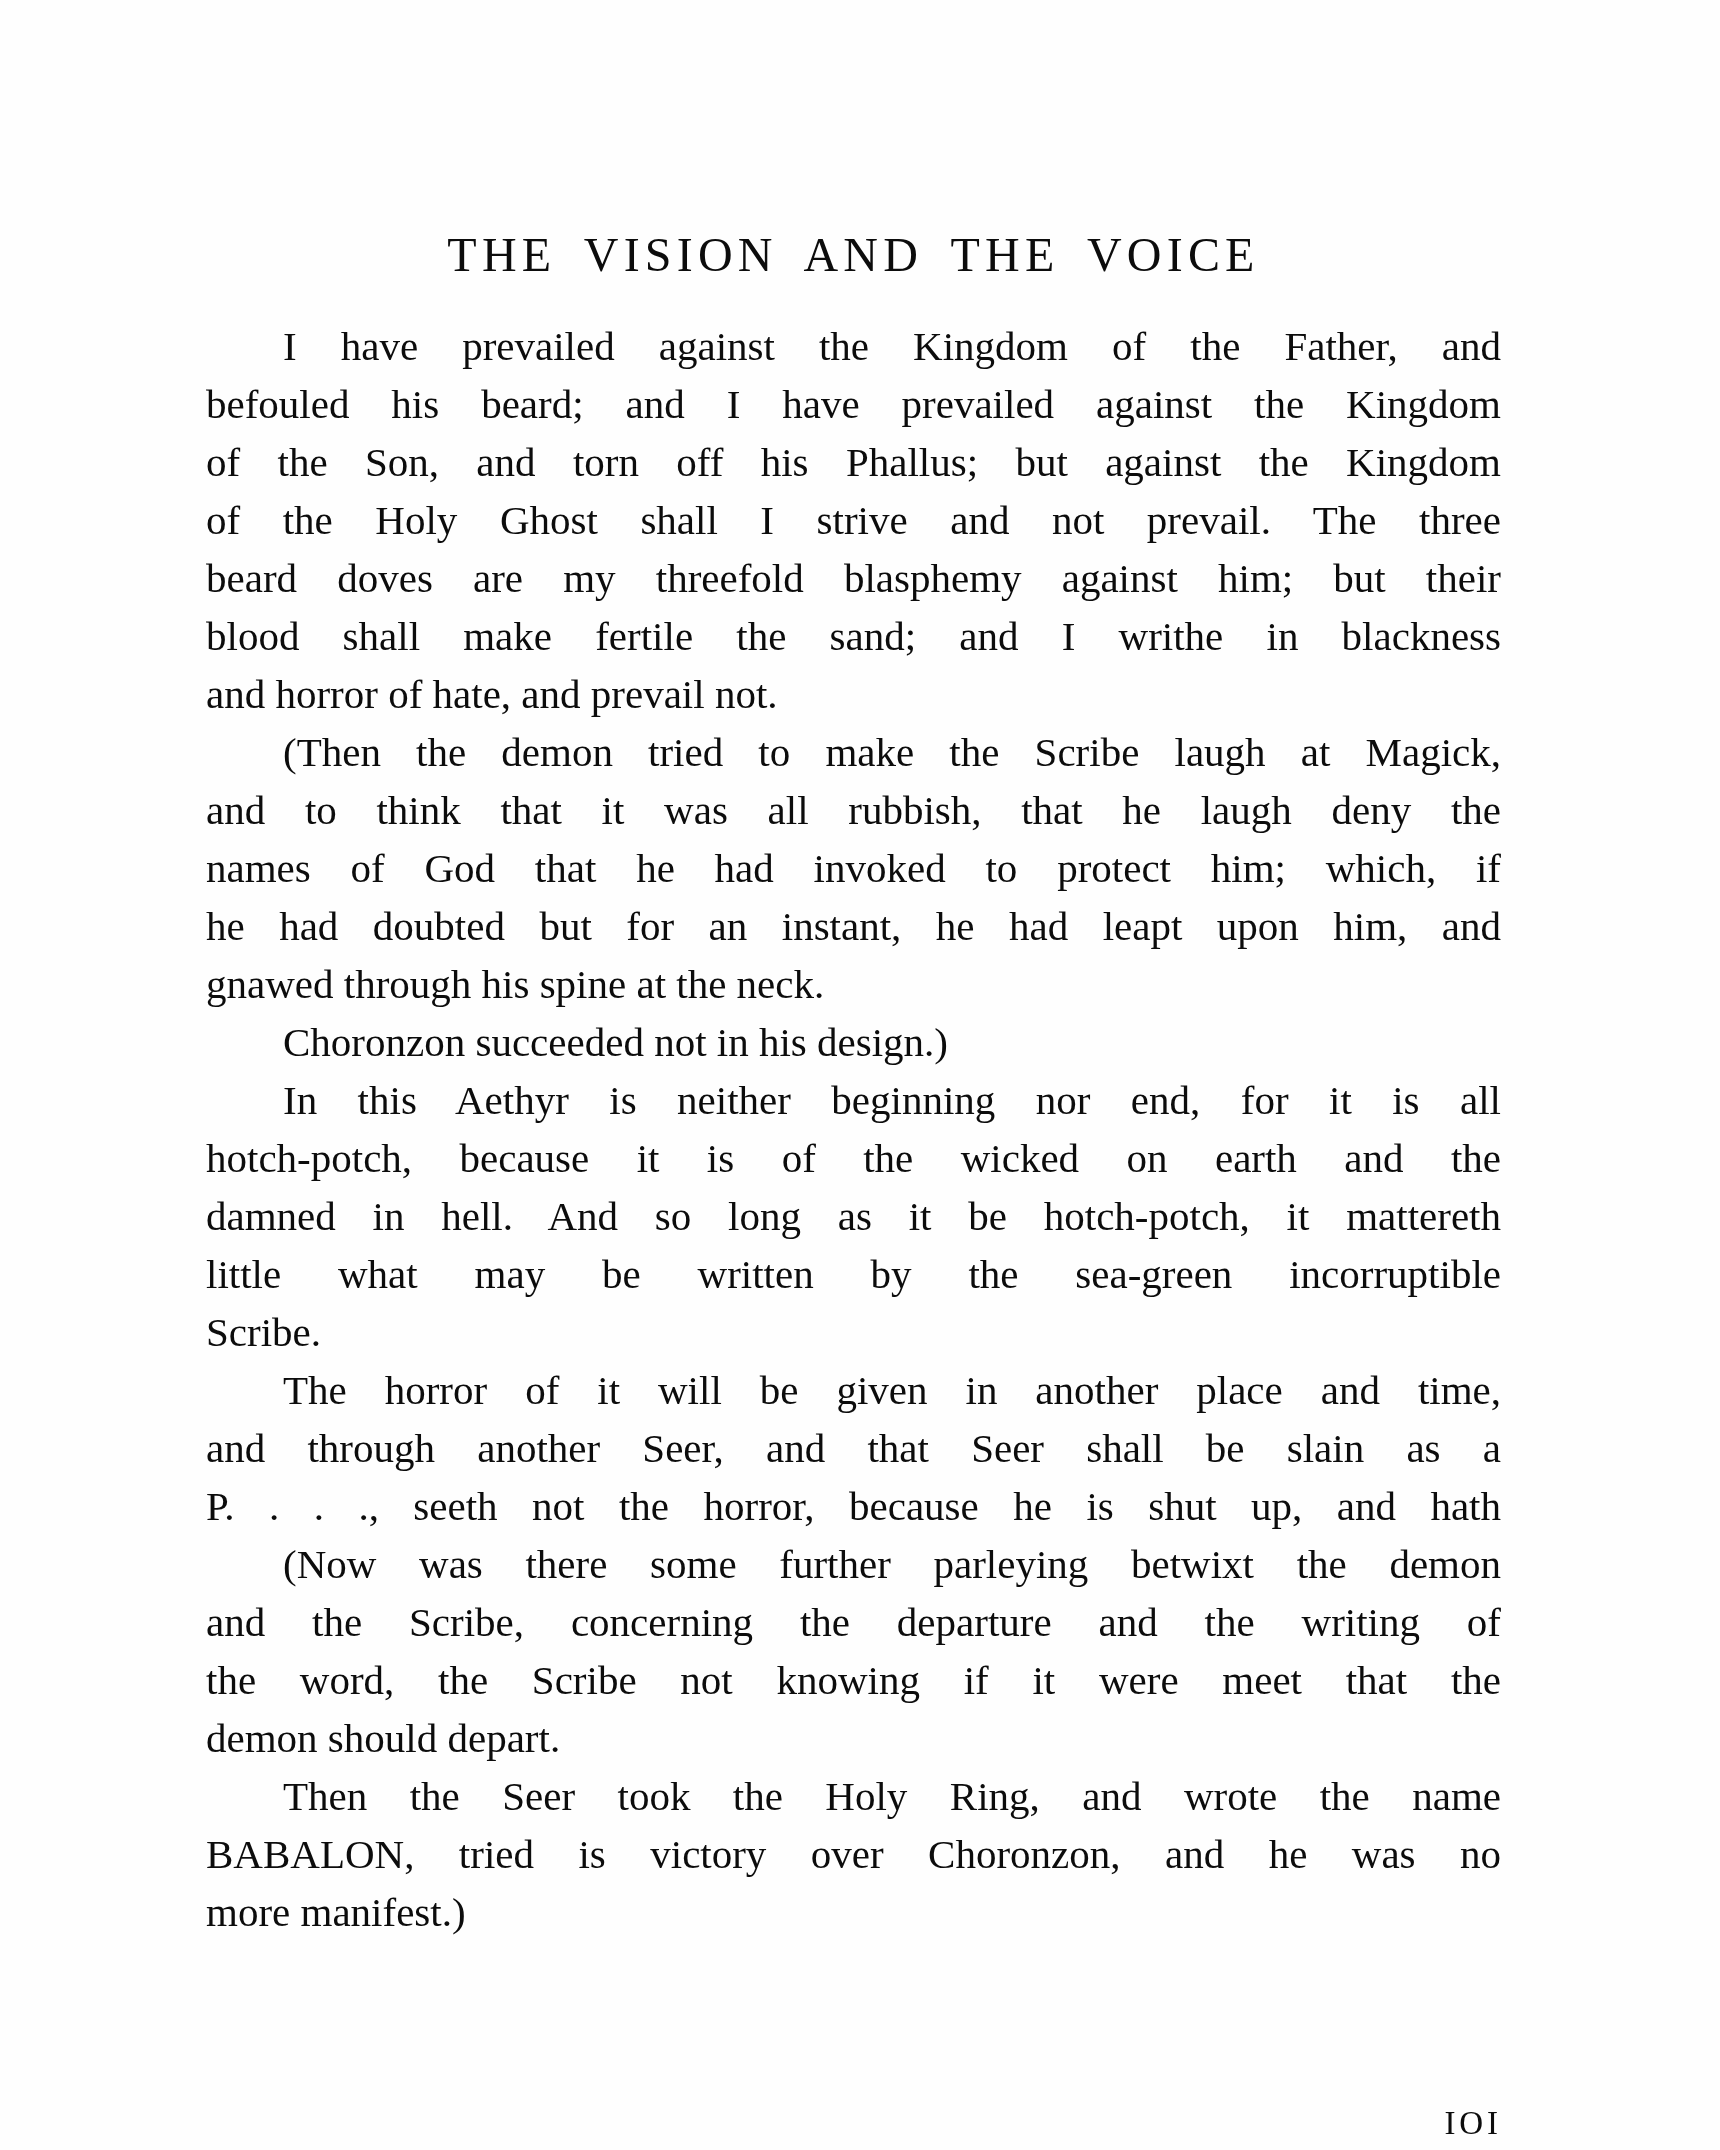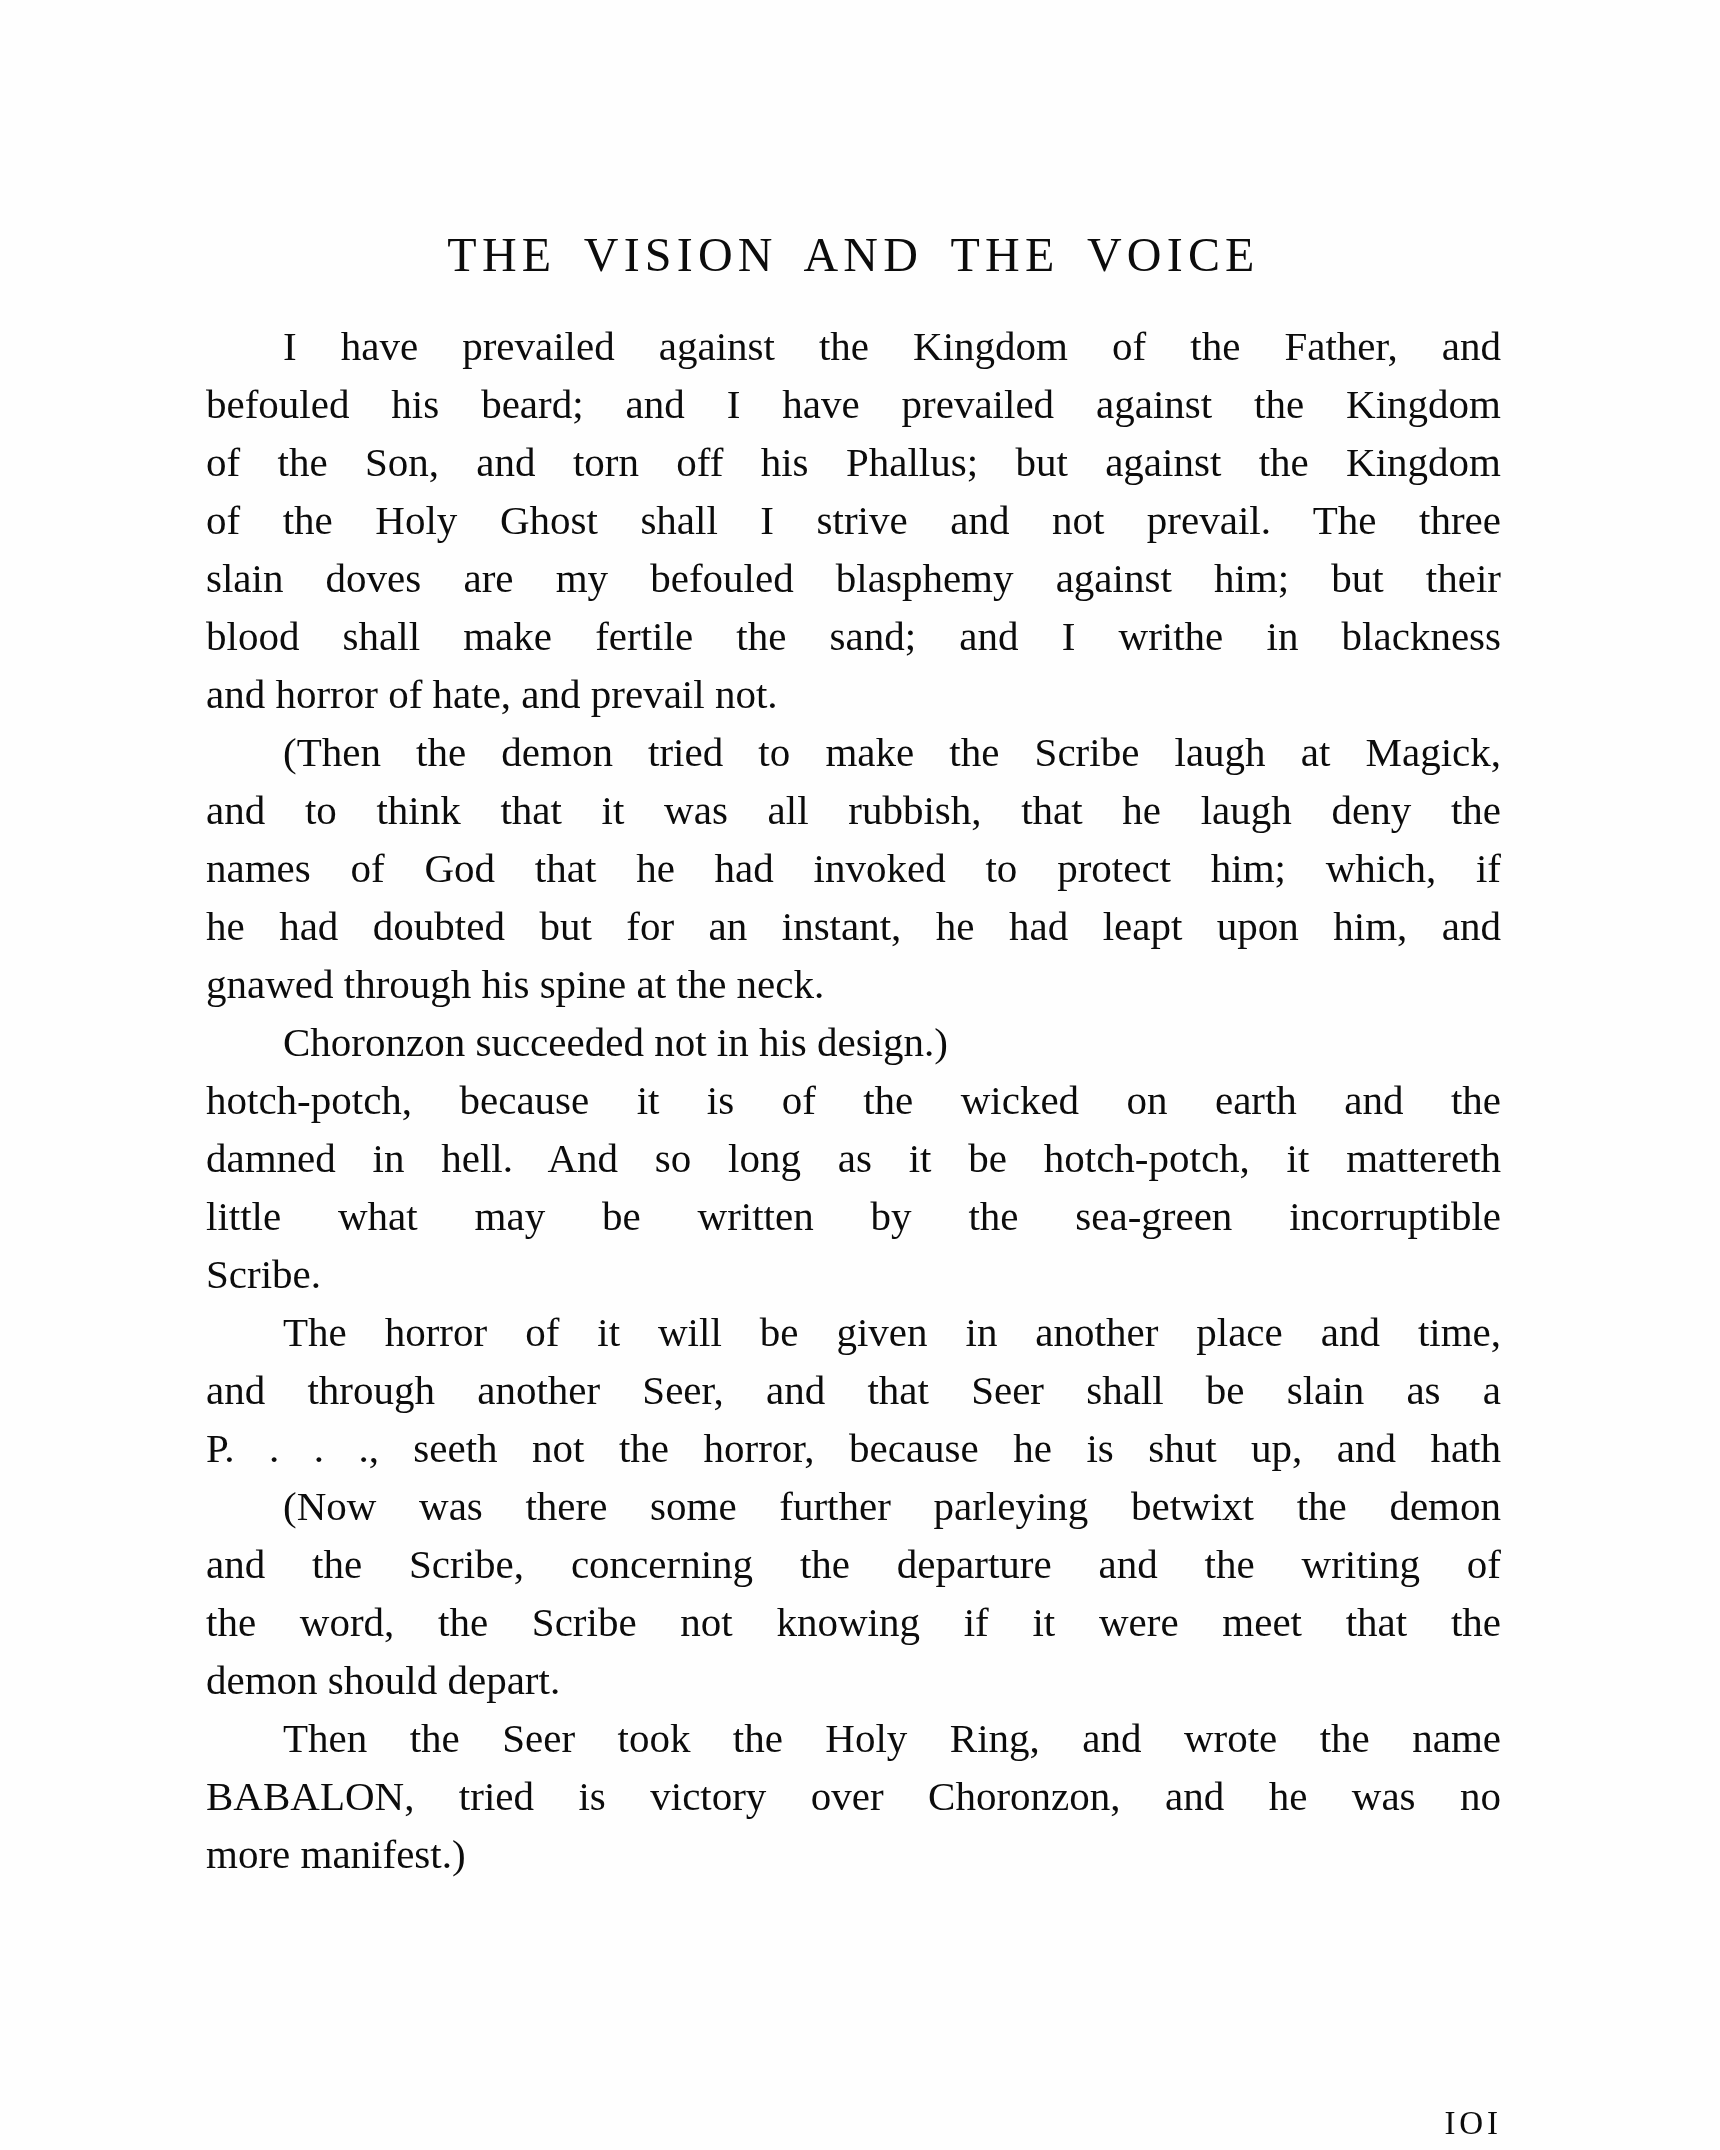--- a/index.html
+++ b/index.html
@@ -76,35 +76,36 @@
 
 <div class="page">
   <div class="page-title">THE VISION AND THE VOICE</div>
 
   <div class="text-block">
       <div class="paragraph">
         <div class="line first just">I have prevailed against the Kingdom of the Father, and</div>
         <div class="line just">befouled his beard; and I have prevailed against the Kingdom</div>
         <div class="line just">of the Son, and torn off his Phallus; but against the Kingdom</div>
         <div class="line just">of the Holy Ghost shall I strive and not prevail. The three</div>
-        <div class="line just">slain doves are my befouled blasphemy against him; but their</div>
+        <div class="line just">beard doves are my threefold blasphemy against him; but their</div>
         <div class="line just">blood shall make fertile the sand; and I writhe in blackness</div>
         <div class="line last">and horror of hate, and prevail not.</div>
       </div>
       <div class="paragraph">
         <div class="line first just">(Then the demon tried to make the Scribe laugh at Magick,</div>
         <div class="line just">and to think that it was all rubbish, that he laugh deny the</div>
         <div class="line just">names of God that he had invoked to protect him; which, if</div>
         <div class="line just">he had doubted but for an instant, he had leapt upon him, and</div>
         <div class="line last">gnawed through his spine at the neck.</div>
       </div>
       <div class="paragraph">
         <div class="line first last">Choronzon succeeded not in his design.)</div>
       </div>
       <div class="paragraph">
+        <div class="line first just">In this Aethyr is neither beginning nor end, for it is all</div>
         <div class="line just">hotch-potch, because it is of the wicked on earth and the</div>
         <div class="line just">damned in hell. And so long as it be hotch-potch, it mattereth</div>
         <div class="line just">little what may be written by the sea-green incorruptible</div>
         <div class="line last">Scribe.</div>
       </div>
       <div class="paragraph">
         <div class="line first just">The horror of it will be given in another place and time,</div>
         <div class="line just">and through another Seer, and that Seer shall be slain as a</div>
         <div class="line just">P. . . ., seeth not the horror, because he is shut up, and hath</div>
       </div>

